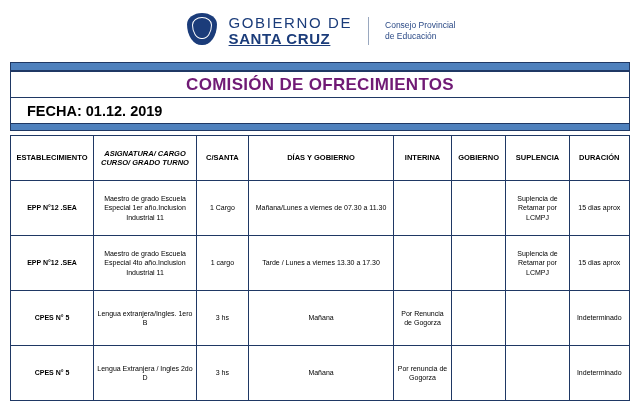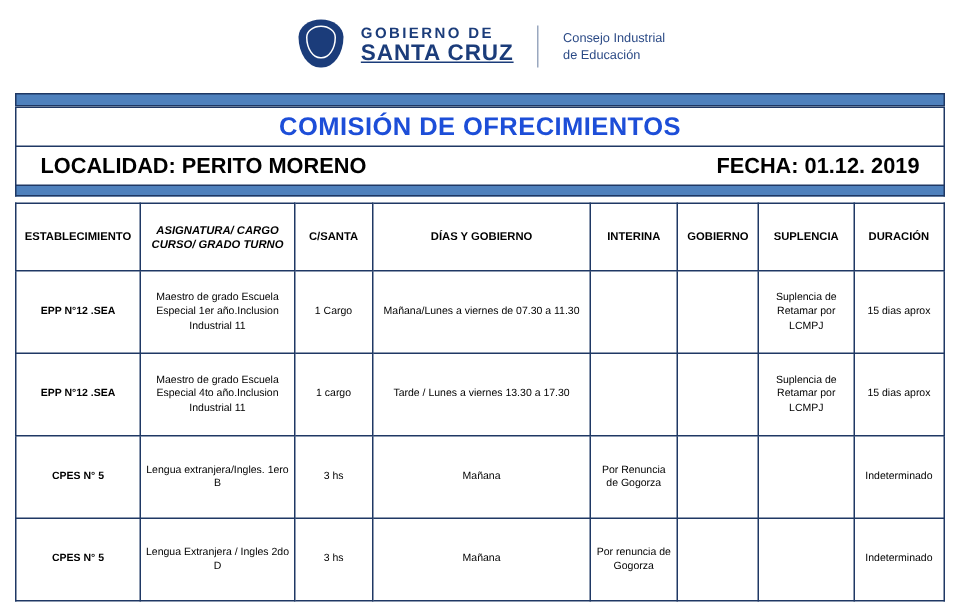--- a/index.html
+++ b/index.html
@@ -53,23 +53,23 @@
     height: 22px;
     border: 1.5px solid #ffffff;
     border-radius: 50% 50% 48% 48% / 36% 36% 64% 64%;
     box-sizing: border-box;
   }
   .gob {
     line-height: 1.05;
     color: #1b3c7a;
   }
   .gob .l1 {
-    font-size: 10px;
+    font-size: 15px;
     letter-spacing: 1.6px;
-    font-weight: bold;
+    font-weight: normal;
   }
   .gob .l2 {
     font-size: 15px;
     letter-spacing: 0.6px;
     font-weight: bold;
     text-decoration: underline;
   }
   .divider-v {
     width: 1px;
     height: 28px;
@@ -98,21 +98,21 @@
   }
   .title-bar {
     height: 27px;
     background: #ffffff;
     border-left: 1px solid #1f3864;
     border-right: 1px solid #1f3864;
   }
   .title-bar .txt {
     font-size: 17px;
     font-weight: bold;
-    color: #1d4ed8;
+    color: #701a75;
     letter-spacing: 0.3px;
   }
   .info-bar {
     height: 26px;
     background: #ffffff;
     border: 1px solid #1f3864;
     border-top: none;
     display: flex;
     align-items: center;
     padding: 0 16px;
@@ -182,33 +182,32 @@
   <div class="header">
     <div class="crest">
       <div class="shield"></div>
     </div>
     <div class="gob">
       <div class="l1">GOBIERNO DE</div>
       <div class="l2">SANTA CRUZ</div>
     </div>
     <div class="divider-v"></div>
     <div class="consejo">
-      <div>Consejo Industrial</div>
+      <div>Consejo Provincial</div>
       <div>de Educación</div>
     </div>
   </div>
 
   <div class="bar-blue"></div>
 
   <div class="bar title-bar">
     <span class="txt">COMISIÓN DE OFRECIMIENTOS</span>
   </div>
 
   <div class="info-bar">
-    <span class="txt">LOCALIDAD: PERITO MORENO</span>
     <span class="txt">FECHA: 01.12. 2019</span>
   </div>
 
   <div class="spacer-blue"></div>
   <div class="gap"></div>
 
   <table class="grid">
     <thead>
       <tr>
         <th class="c1">ESTABLECIMIENTO</th>

